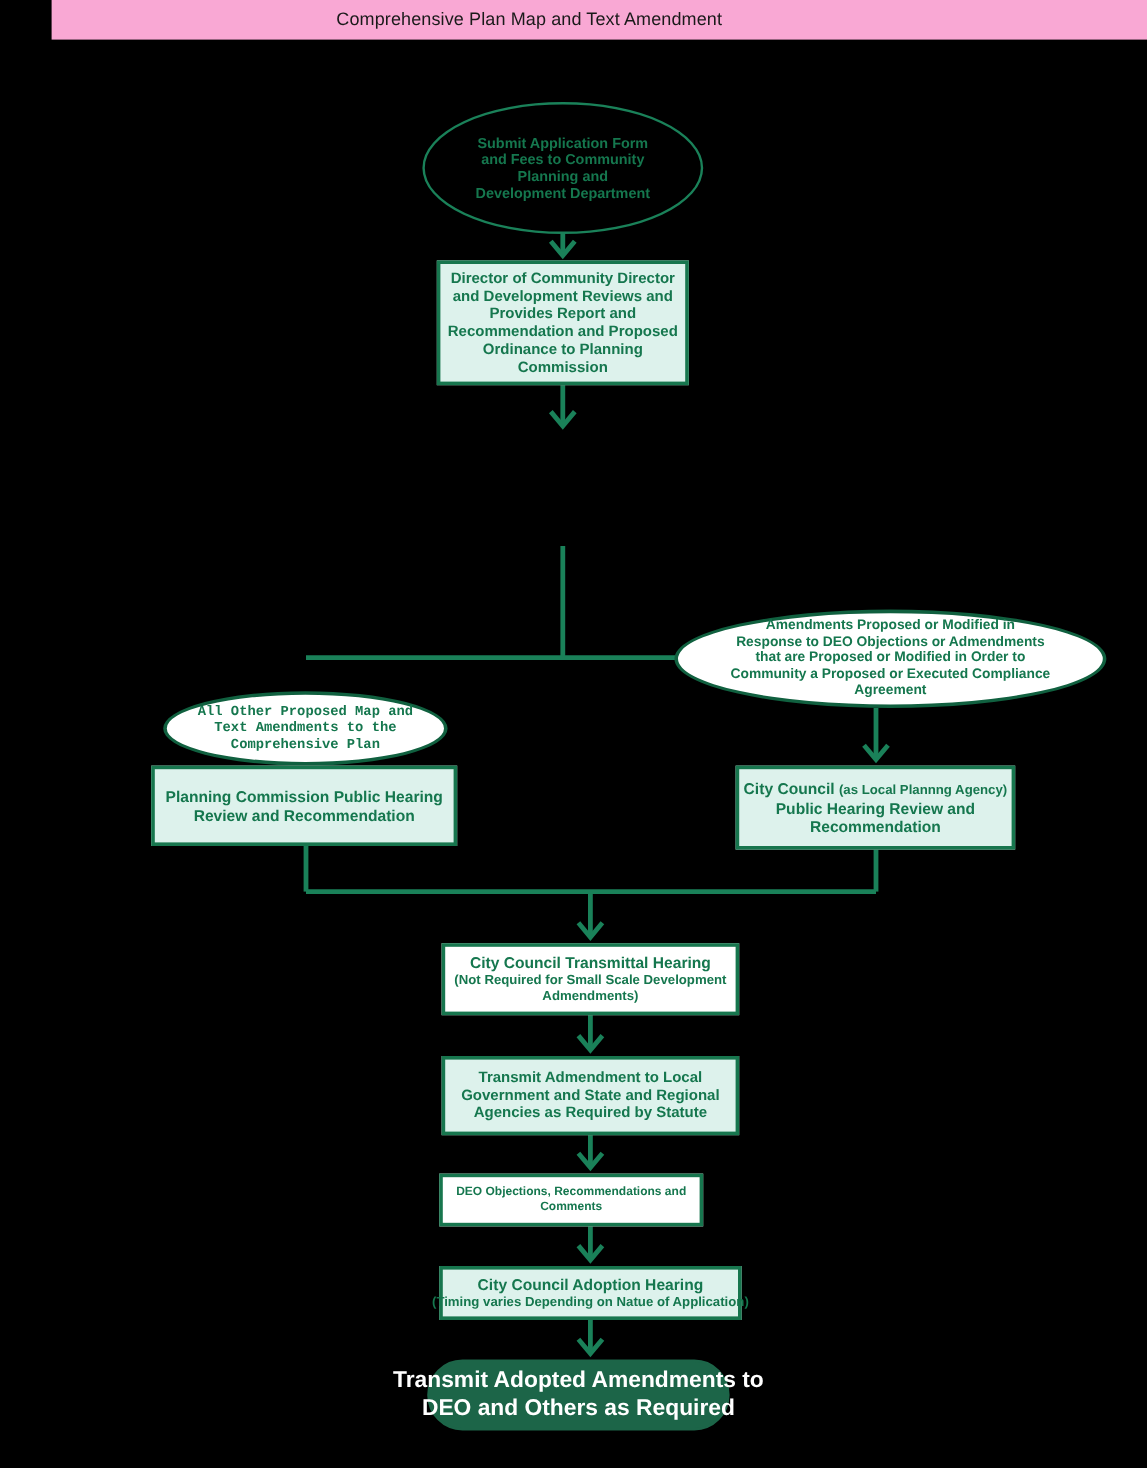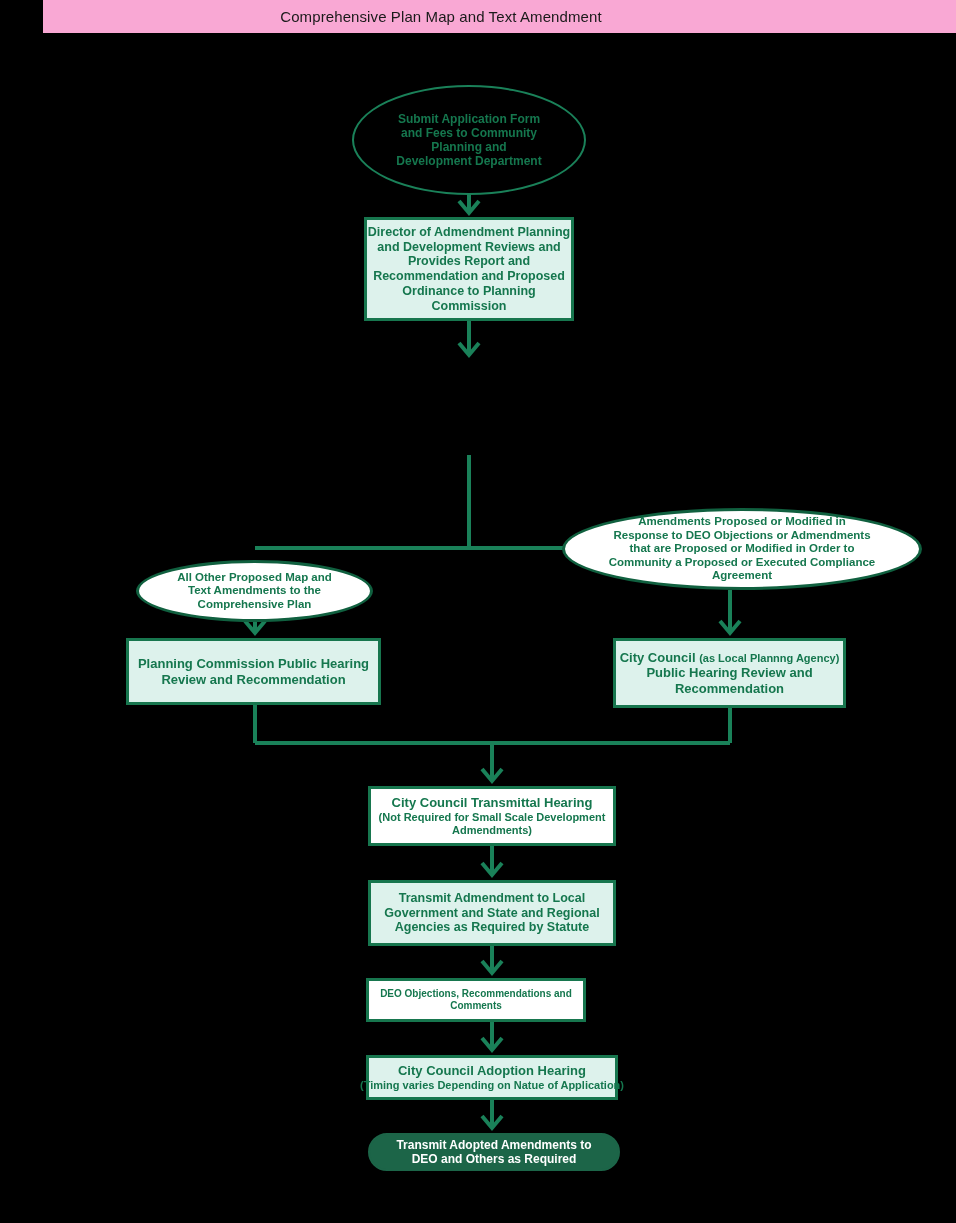--- a/index.html
+++ b/index.html
@@ -116,29 +116,29 @@
     background: #1c6548;
     border: 2px solid #1c6548;
     border-radius: 40px;
     color: #ffffff;
   }
 
   
   #node-submit        { left: 352px; top: 52px;  width: 234px; height: 110px; font-size: 12px; }
   #node-director      { left: 364px; top: 184px; width: 210px; height: 104px; font-size: 12.5px; }
   #node-decision      { left: 350px; top: 326px; width: 236px; height: 96px; }
-  #node-all-other     { left: 136px; top: 527px; width: 237px; height: 62px; font-size: 11.5px; }
+  #node-all-other     { left: 136px; top: 543px; width: 237px; height: 62px; font-size: 11.5px; font-family: Liberation Mono, monospace; }
   #node-amendments    { left: 562px; top: 475px; width: 360px; height: 82px; font-size: 11.5px; }
   #node-pc-hearing    { left: 126px; top: 605px; width: 255px; height: 67px; font-size: 13px; }
   #node-cc-hearing    { left: 613px; top: 605px; width: 233px; height: 70px; font-size: 13px; }
   #node-transmittal   { left: 368px; top: 753px; width: 248px; height: 60px; font-size: 13px; }
   #node-transmit-loc  { left: 368px; top: 847px; width: 248px; height: 66px; font-size: 12.5px; }
   #node-deo           { left: 366px; top: 945px; width: 220px; height: 44px; font-size: 10px; }
   #node-adoption      { left: 366px; top: 1022px; width: 252px; height: 45px; font-size: 13px; }
-  #node-final         { left: 368px; top: 1100px; width: 252px; height: 38px; font-size: 12px; }
+  #node-final         { left: 356px; top: 1100px; width: 252px; height: 59px; font-size: 19px; }
 </style>
 </head>
 <body>
 
 <div id="title-bar">
   <span class="title-text">Comprehensive Plan Map and Text Amendment</span>
 </div>
 
 <div id="diagram">
 
@@ -185,21 +185,21 @@
   </svg>
 
   <div class="node ellipse-dark" id="node-submit">
     <span class="ln">Submit Application Form</span>
     <span class="ln">and Fees to Community</span>
     <span class="ln">Planning and</span>
     <span class="ln">Development Department</span>
   </div>
 
   <div class="node box-mint" id="node-director">
-    <span class="ln">Director of Admendment Planning</span>
+    <span class="ln">Director of Community Director</span>
     <span class="ln">and Development Reviews and</span>
     <span class="ln">Provides Report and</span>
     <span class="ln">Recommendation and Proposed</span>
     <span class="ln">Ordinance to Planning</span>
     <span class="ln">Commission</span>
   </div>
 
 
   <div class="node ellipse-white" id="node-all-other">
     <span class="ln">All Other Proposed Map and</span>

